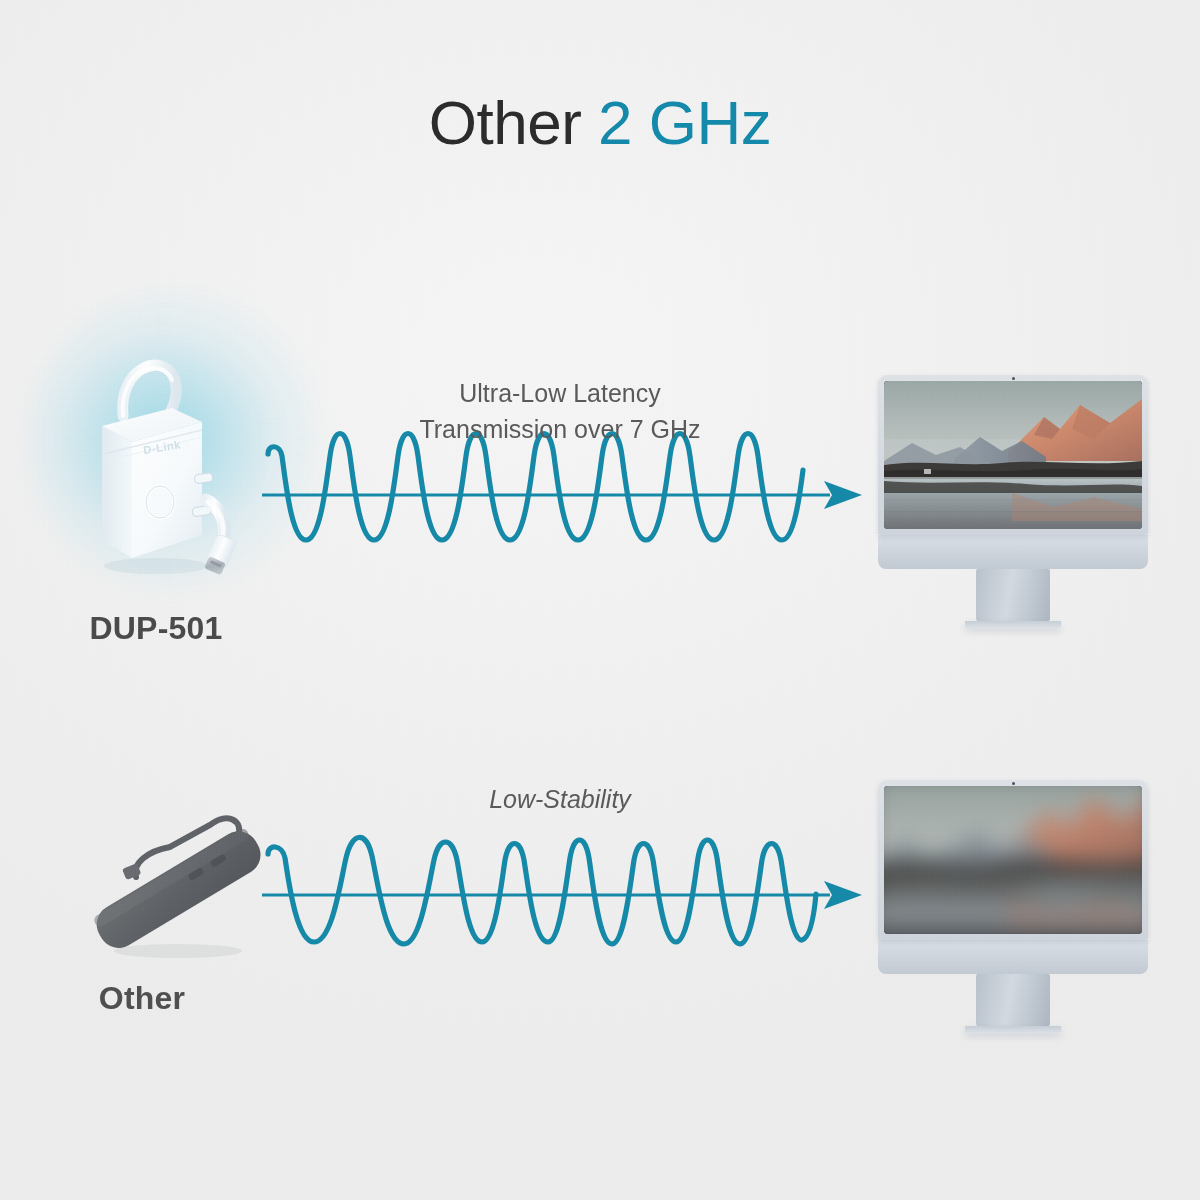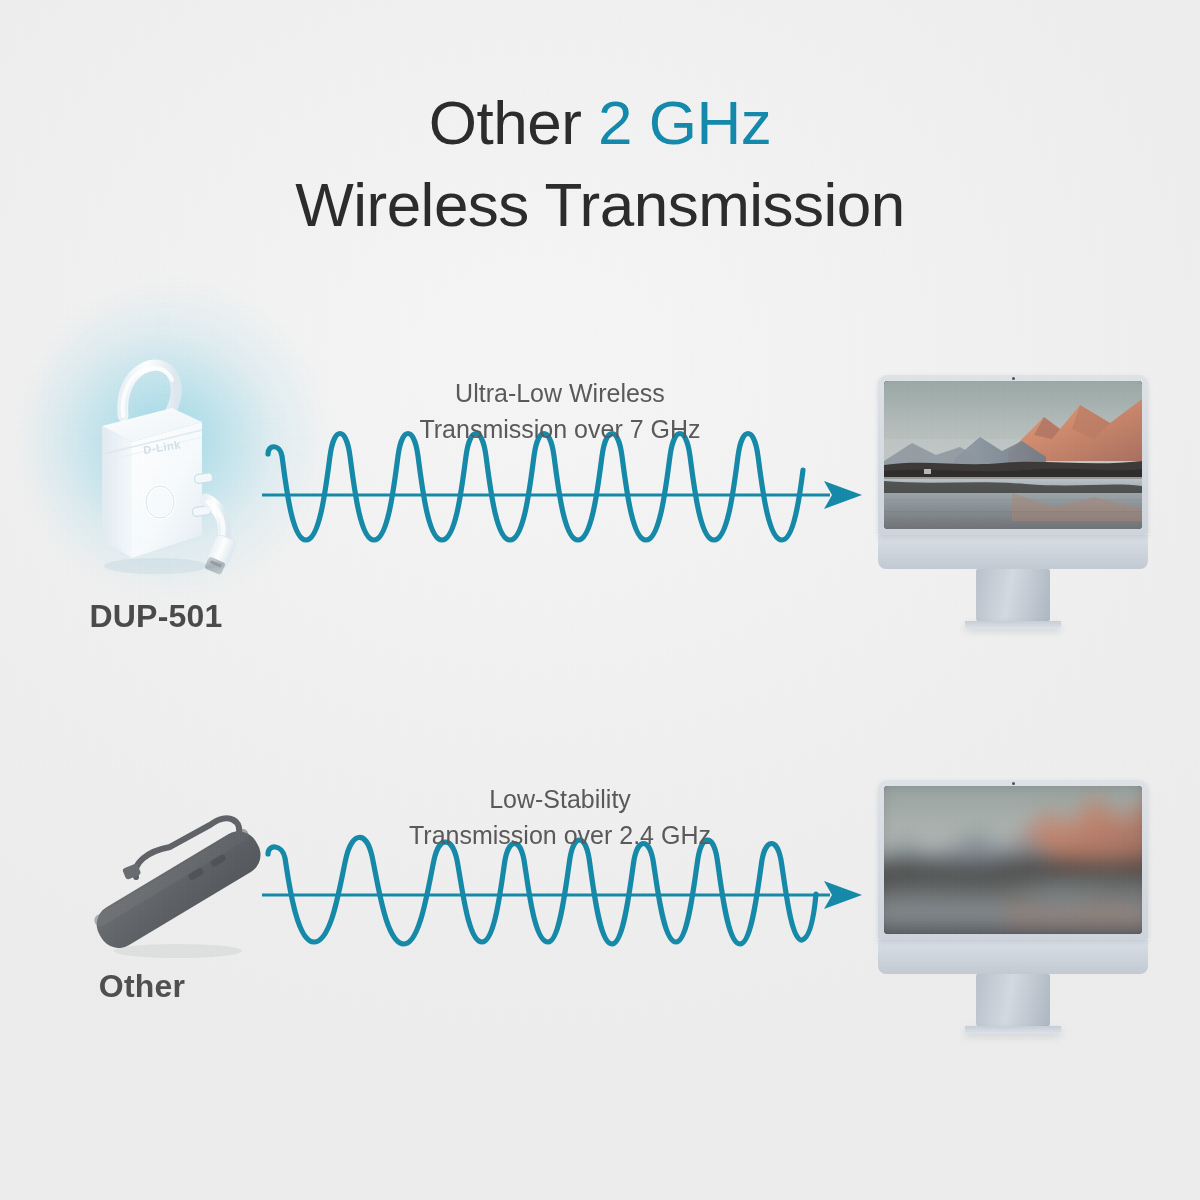--- a/index.html
+++ b/index.html
@@ -52,20 +52,21 @@
 
   
   .device-label {
     position: absolute;
     width: 300px;
     text-align: center;
     font-size: 32px;
     font-weight: 700;
     letter-spacing: .2px;
     z-index: 22;
+    margin-top: 12px;
   }
   #label-dup   { left: 6px;  top: 598px; color: #4a4a4a; }
   #label-other { left: -8px; top: 968px; color: #4f4f4f; }
 
   
   #dup-glow {
     position: absolute;
     left: 30px; top: 290px;
     width: 290px; height: 300px;
     border-radius: 50%;
@@ -95,21 +96,21 @@
   .caption {
     position: absolute;
     width: 520px;
     text-align: center;
     font-size: 25px;
     line-height: 1.42;
     color: #595959;
     z-index: 22;
   }
   #cap-good { left: 300px; top: 376px; }
-  #cap-bad  { left: 300px; top: 782px; }
+  #cap-bad  { left: 300px; top: 782px; font-style: italic; }
   .caption .l2 { display: block; }
 
   
   .monitor { position: absolute; z-index: 14; width: 270px; }
   #monitor-good { left: 878px; top: 375px; }
   #monitor-bad  { left: 878px; top: 780px; }
 
   .mon-bezel {
     position: relative;
     width: 270px; height: 160px;
@@ -161,21 +162,20 @@
     z-index: 5;
   }
 </style>
 </head>
 <body>
 
 <div id="stage">
 
   <div class="headline">
     <span class="line"><span>Other </span><span class="accent">2 GHz</span></span>
-    <span class="line">Wireless Transmission</span>
   </div>
 
   <div id="dup-glow"></div>
 
   <div id="dup-device">
     <svg viewBox="0 0 230 250" width="230" height="250">
       <defs>
         <linearGradient id="whiteFace" x1="0" y1="0" x2="1" y2="1">
           <stop offset="0%" stop-color="#ffffff"></stop>
           <stop offset="55%" stop-color="#f7fbfd"></stop>
@@ -227,21 +227,21 @@
         <rect x="150" y="206" width="22" height="30" rx="5" fill="url(#cableG)" stroke="#e2ebf1" stroke-width="1"></rect>
         <rect x="152" y="230" width="18" height="13" rx="3" fill="url(#plugMetal)"></rect>
         <rect x="155" y="233" width="12" height="3" rx="1.5" fill="#8d959c" opacity=".8"></rect>
       </g>
 
       <ellipse cx="96" cy="236" rx="52" ry="8" fill="#9fc3cf" opacity=".22"></ellipse>
     </svg>
   </div>
 
   <div class="caption" id="cap-good">
-    <span>Ultra-Low Wireless</span>
+    <span>Ultra-Low Latency</span>
     <span class="l2">Transmission over 7 GHz</span>
   </div>
 
   <div class="wave-wrap" id="wave-good">
     <svg viewBox="0 0 600 130" width="600" height="130">
 
       <line x1="0" y1="65" x2="568" y2="65" stroke="#1489a8" stroke-width="3"></line>
 
       <polygon points="562,51 600,65 562,79 570,65" fill="#1489a8"></polygon>
 
@@ -362,21 +362,20 @@
         <rect x="150" y="96" width="16" height="7" rx="3" fill="#4b4e51" opacity=".7"></rect>
         <rect x="124" y="96" width="16" height="7" rx="3" fill="#4b4e51" opacity=".7"></rect>
       </g>
 
       <ellipse cx="108" cy="166" rx="64" ry="7" fill="#9a9ea3" opacity=".18"></ellipse>
     </svg>
   </div>
 
   <div class="caption" id="cap-bad">
     <span>Low-Stability</span>
-    <span class="l2">Transmission over 2.4 GHz</span>
   </div>
 
   <div class="wave-wrap" id="wave-bad">
     <svg viewBox="0 0 600 130" width="600" height="130">
       <line x1="0" y1="65" x2="568" y2="65" stroke="#1489a8" stroke-width="3"></line>
       <polygon points="562,51 600,65 562,79 570,65" fill="#1489a8"></polygon>
 
       <path d="M6 24
                C6 14 20 14 23 28
                C28 62 36 112 52 112

